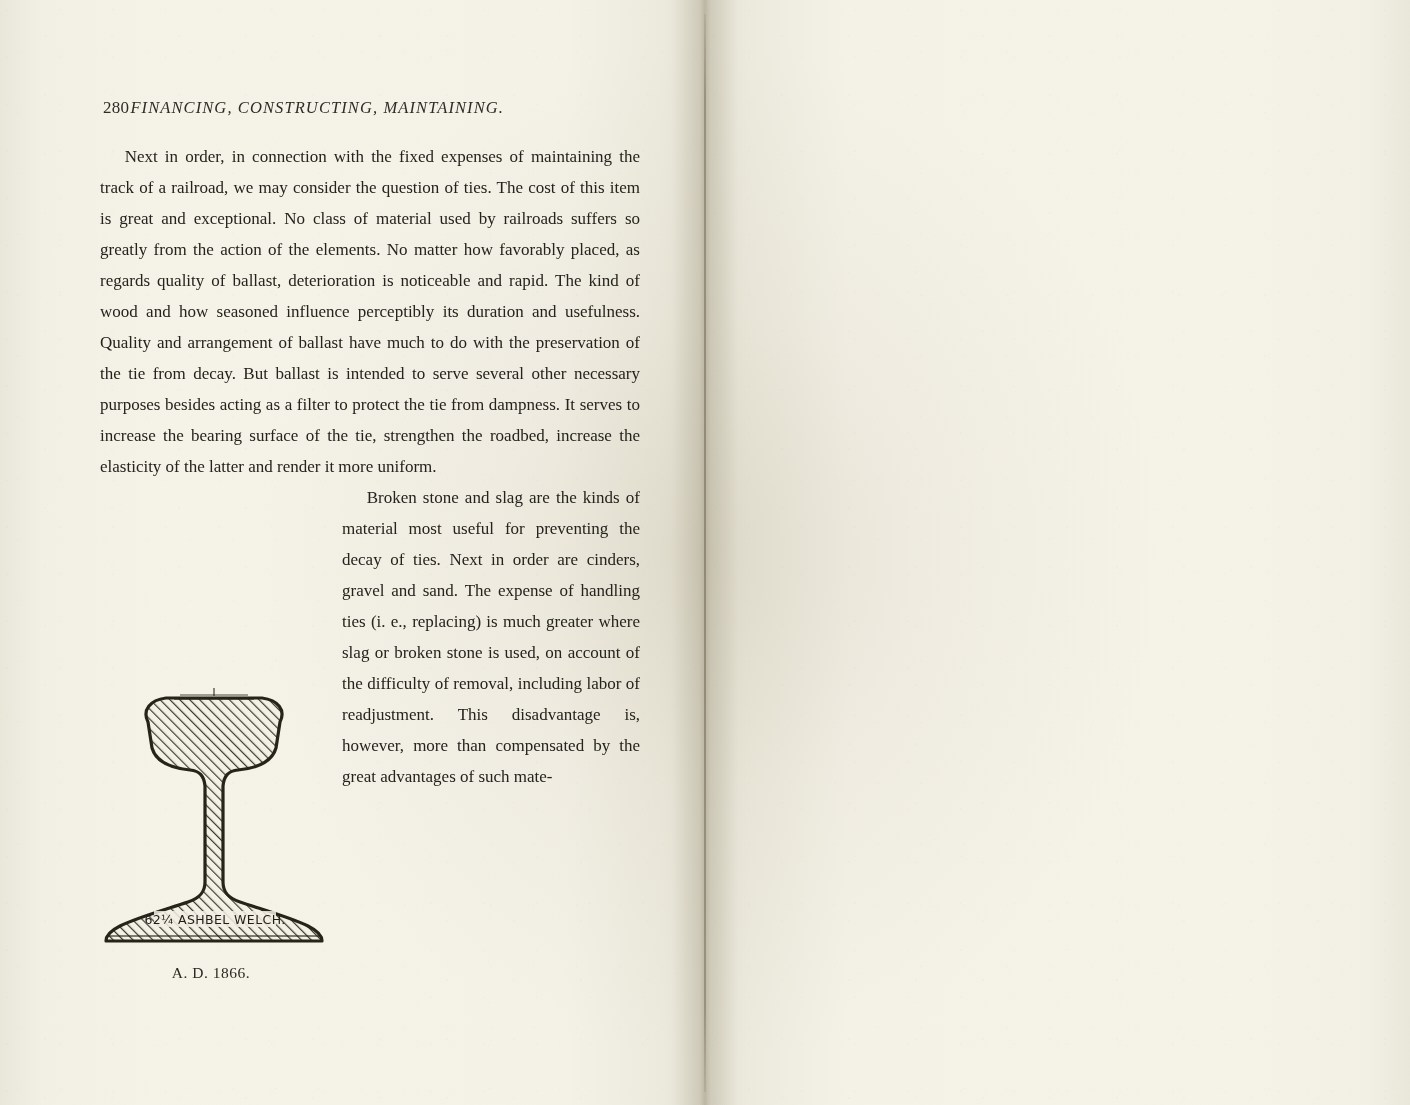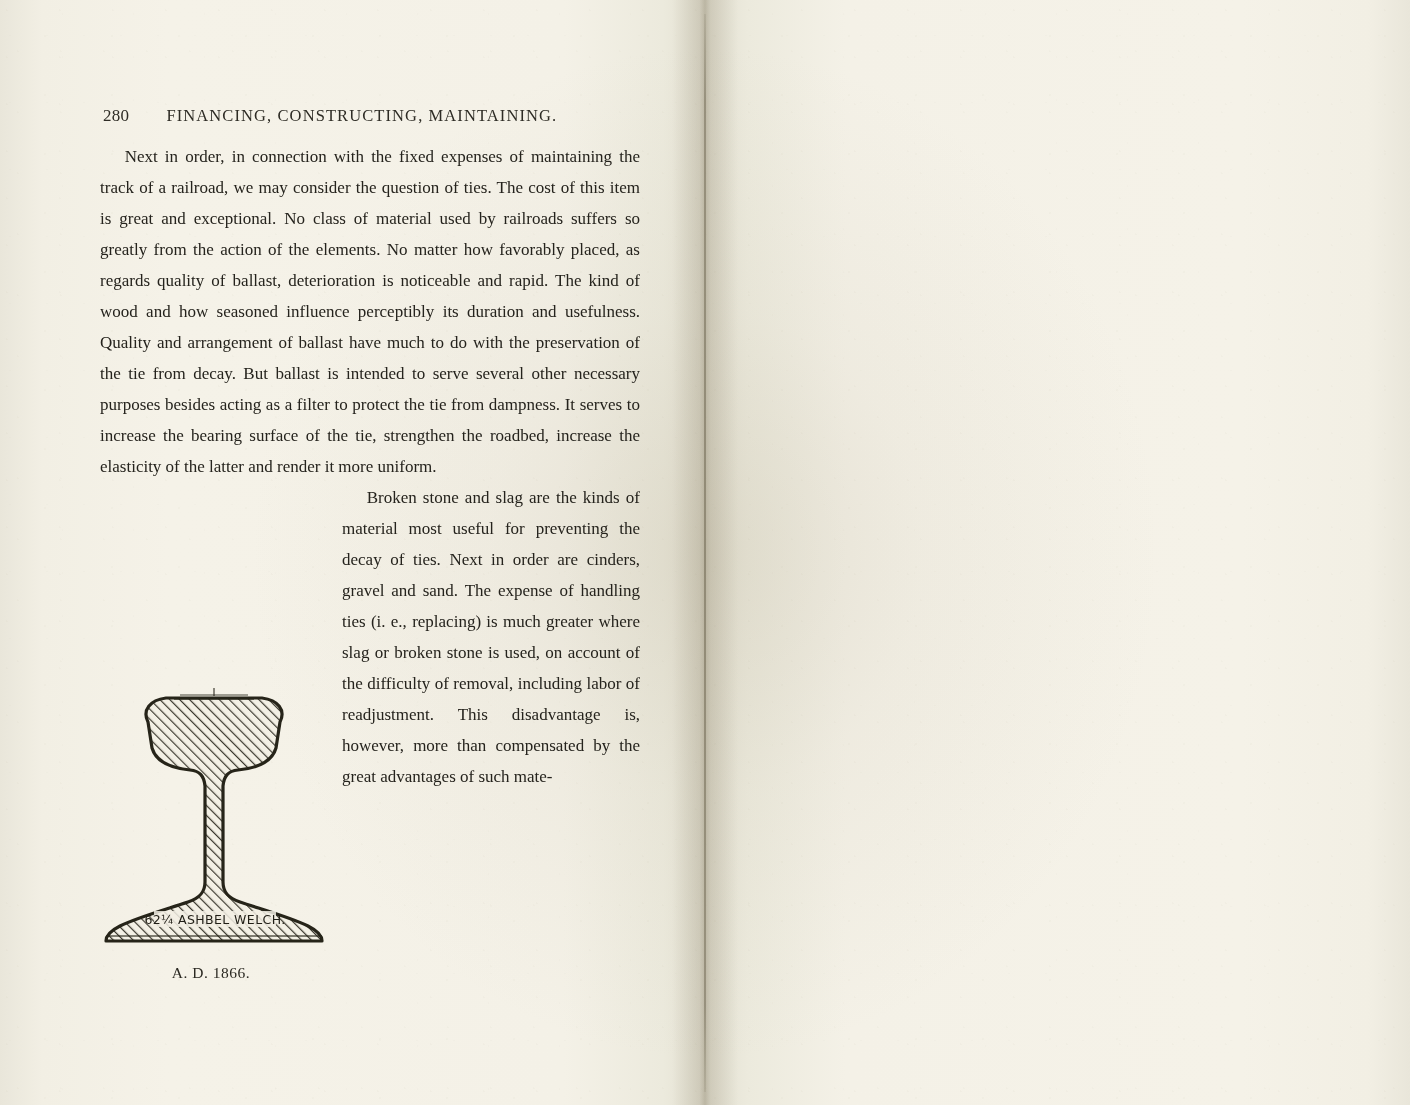--- a/index.html
+++ b/index.html
@@ -80,26 +80,26 @@
     white-space: nowrap;
   }
   .rh-left  { left: 103px;  width: 540px; }
   .folio {
     font-family: "Liberation Serif", serif;
     font-style: normal;
     font-size: 17px;
     letter-spacing: .3px;
   }
   .rh-title {
+    font-style: italic;
     font-size: 16.5px;
     letter-spacing: 1.1px;
-    margin-top: 8px;
-  }
-
-  #rh-left-row  { display: flex; align-items: baseline; gap: 37px; }
+  }
+
+  #rh-left-row  { display: flex; align-items: baseline; gap: 1px; }
 
   
   .column {
     position: absolute;
     top: 141px;
     width: 540px;
     font-size: 17px;
     line-height: 31px;
     color: #25231d;
     text-align: justify;

